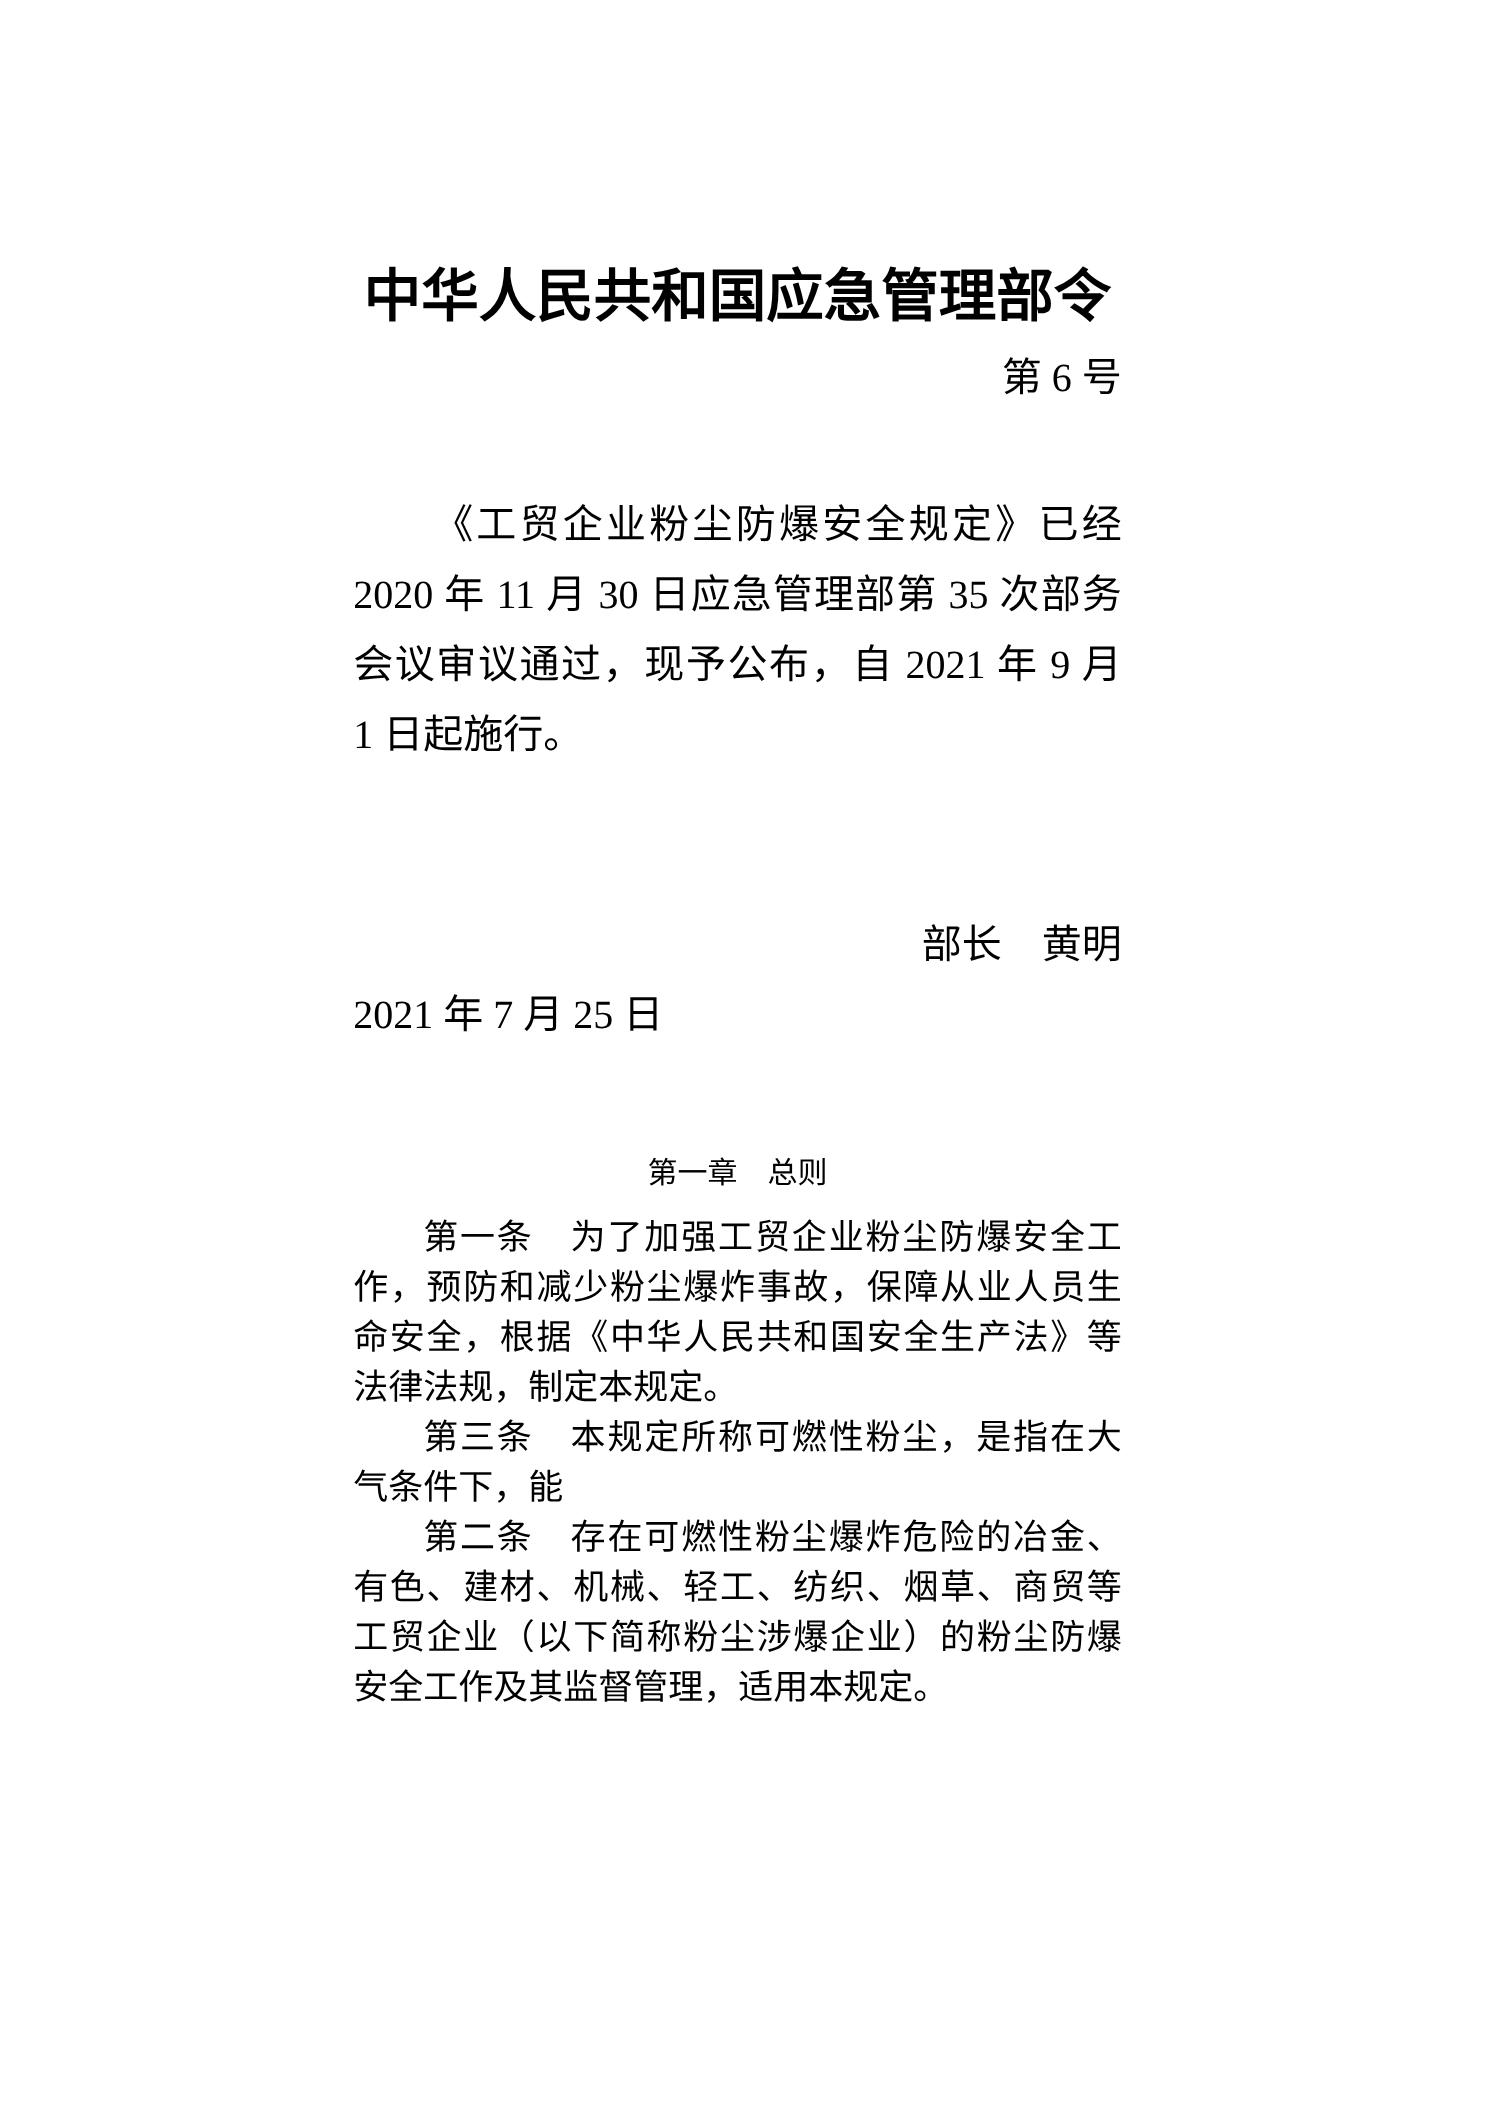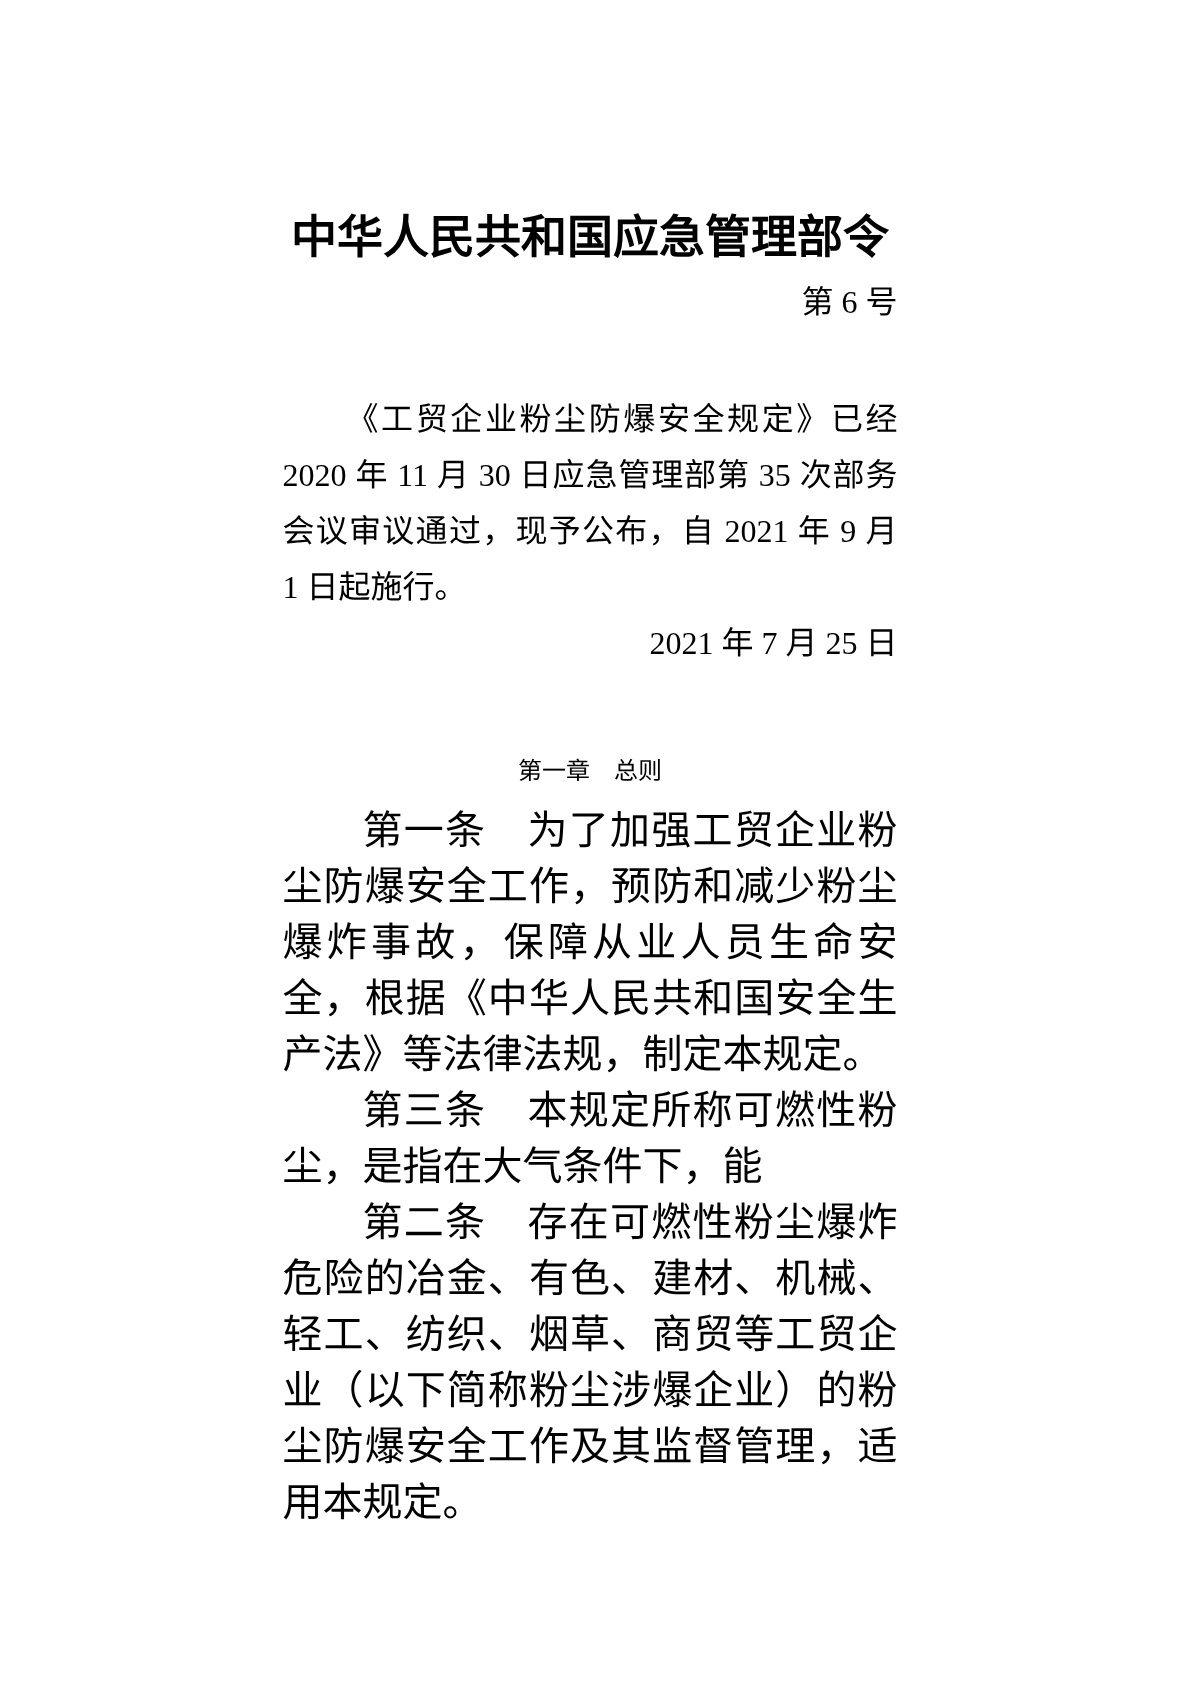--- a/index.html
+++ b/index.html
@@ -42,56 +42,56 @@
   }
   .signature {
     font-size: 32px;
     line-height: 56px;
     text-align: right;
     margin-top: 112px;
   }
   .sign-date {
     font-size: 32px;
     line-height: 56px;
-    text-align: right;
   }
   .reg-title {
     font-size: 44px;
     font-weight: bold;
     line-height: 60px;
     text-align: center;
     margin-top: 115px;
   }
   .chapter {
     font-size: 24px;
     line-height: 56px;
     text-align: center;
     margin-top: 72px;
   }
   .article {
-    font-size: 40px;
-    line-height: 56px;
+    font-size: 28px;
+    line-height: 40px;
     text-align: justify;
     text-justify: inter-ideograph;
     text-indent: 2em;
   }
   .article-first { margin-top: 4px; }
 </style>
 </head>
 <body>
 
 <div class="page">
   <div class="content">
 
     <h1 class="doc-title">中华人民共和国应急管理部令</h1>
 
     <div class="order-no">第 6 号</div>
 
     <p class="announcement">《工贸企业粉尘防爆安全规定》已经 2020 年 11 月 30 日应急管理部第 35 次部务会议审议通过，现予公布，自 2021 年 9 月 1 日起施行。</p>
 
+    <div class="signature">部长　黄明</div>
 
     <div class="sign-date">2021 年 7 月 25 日</div>
 
 
     <div class="chapter">第一章　总则</div>
 
     <p class="article article-first">第一条　为了加强工贸企业粉尘防爆安全工作，预防和减少粉尘爆炸事故，保障从业人员生命安全，根据《中华人民共和国安全生产法》等法律法规，制定本规定。</p>
 
     <p class="article">第三条　本规定所称可燃性粉尘，是指在大气条件下，能</p>
 

